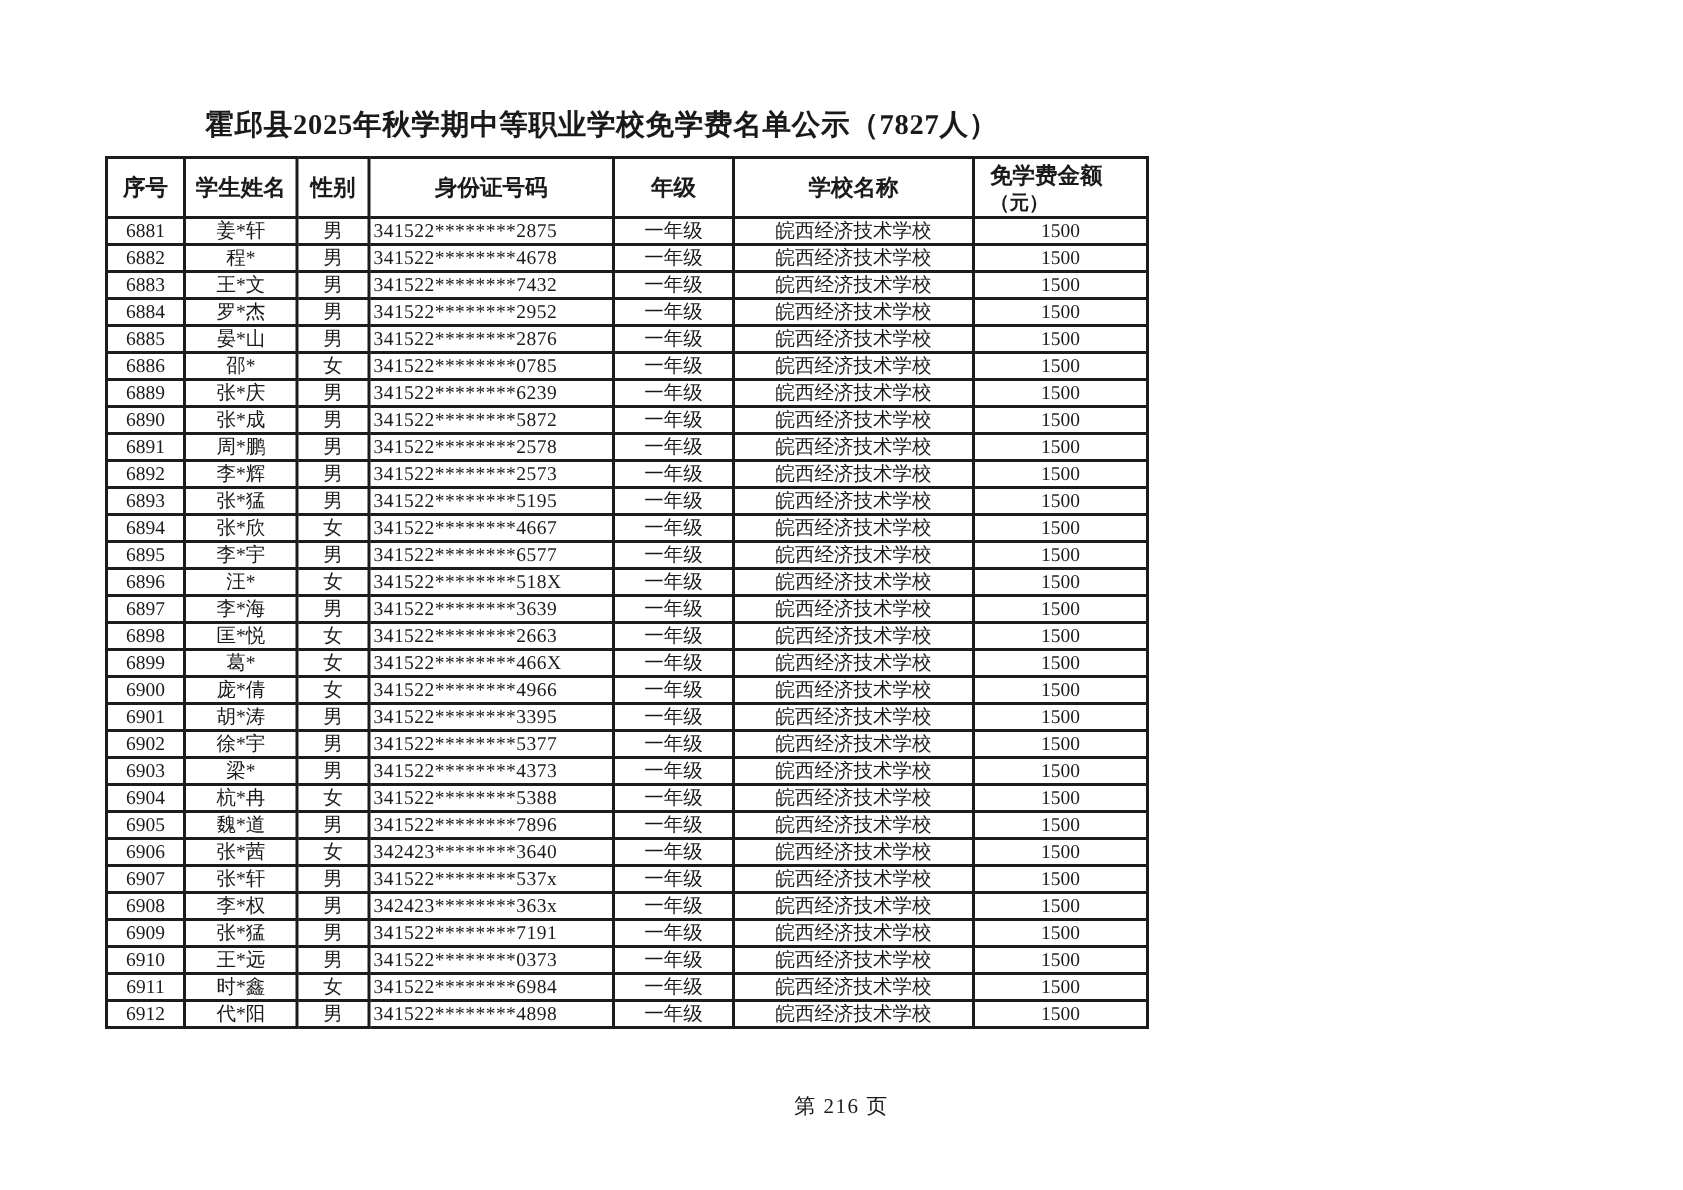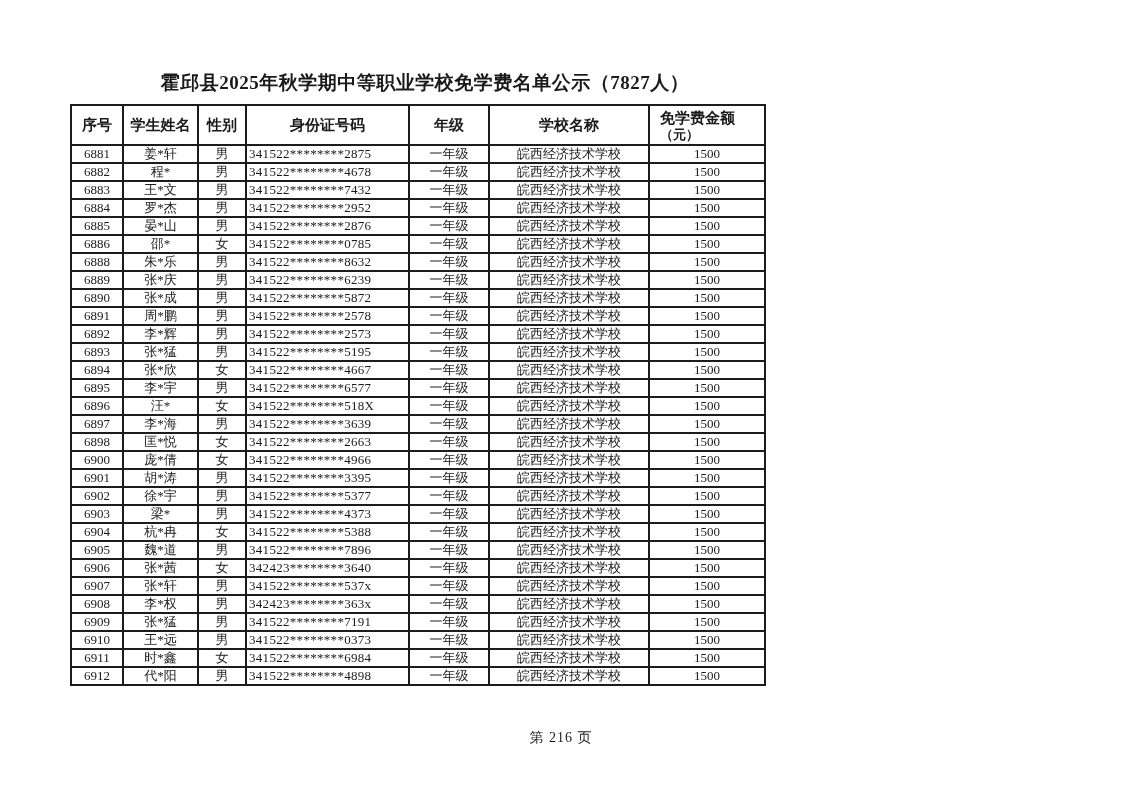--- a/index.html
+++ b/index.html
@@ -10,21 +10,21 @@
   body {
     position: relative;
     width: 1122px;
     height: 793px;
     font-family: "Liberation Serif", "DejaVu Serif", serif;
     color: #1a1a1a;
     overflow: hidden;
   }
   .doc-title {
     position: absolute;
-    left: 78px;
+    left: 54px;
     top: 70px;
     width: 694px;
     text-align: center;
     font-size: 19px;
     font-weight: bold;
     letter-spacing: 0.5px;
     white-space: nowrap;
   }
   table.fee-table {
     position: absolute;
@@ -156,29 +156,20 @@
       <tr>
         <td class="c0">6886</td>
         <td class="c1">邵*</td>
         <td class="c2">女</td>
         <td class="c3">341522********0785</td>
         <td class="c4">一年级</td>
         <td class="c5">皖西经济技术学校</td>
         <td class="c6">1500</td>
       </tr>
       <tr>
-        <td class="c0">6888</td>
-        <td class="c1">朱*乐</td>
-        <td class="c2">男</td>
-        <td class="c3">341522********8632</td>
-        <td class="c4">一年级</td>
-        <td class="c5">皖西经济技术学校</td>
-        <td class="c6">1500</td>
-      </tr>
-      <tr>
         <td class="c0">6889</td>
         <td class="c1">张*庆</td>
         <td class="c2">男</td>
         <td class="c3">341522********6239</td>
         <td class="c4">一年级</td>
         <td class="c5">皖西经济技术学校</td>
         <td class="c6">1500</td>
       </tr>
       <tr>
         <td class="c0">6890</td>
@@ -250,20 +241,29 @@
         <td class="c3">341522********3639</td>
         <td class="c4">一年级</td>
         <td class="c5">皖西经济技术学校</td>
         <td class="c6">1500</td>
       </tr>
       <tr>
         <td class="c0">6898</td>
         <td class="c1">匡*悦</td>
         <td class="c2">女</td>
         <td class="c3">341522********2663</td>
+        <td class="c4">一年级</td>
+        <td class="c5">皖西经济技术学校</td>
+        <td class="c6">1500</td>
+      </tr>
+      <tr>
+        <td class="c0">6899</td>
+        <td class="c1">葛*</td>
+        <td class="c2">女</td>
+        <td class="c3">341522********466X</td>
         <td class="c4">一年级</td>
         <td class="c5">皖西经济技术学校</td>
         <td class="c6">1500</td>
       </tr>
       <tr>
         <td class="c0">6900</td>
         <td class="c1">庞*倩</td>
         <td class="c2">女</td>
         <td class="c3">341522********4966</td>
         <td class="c4">一年级</td>

